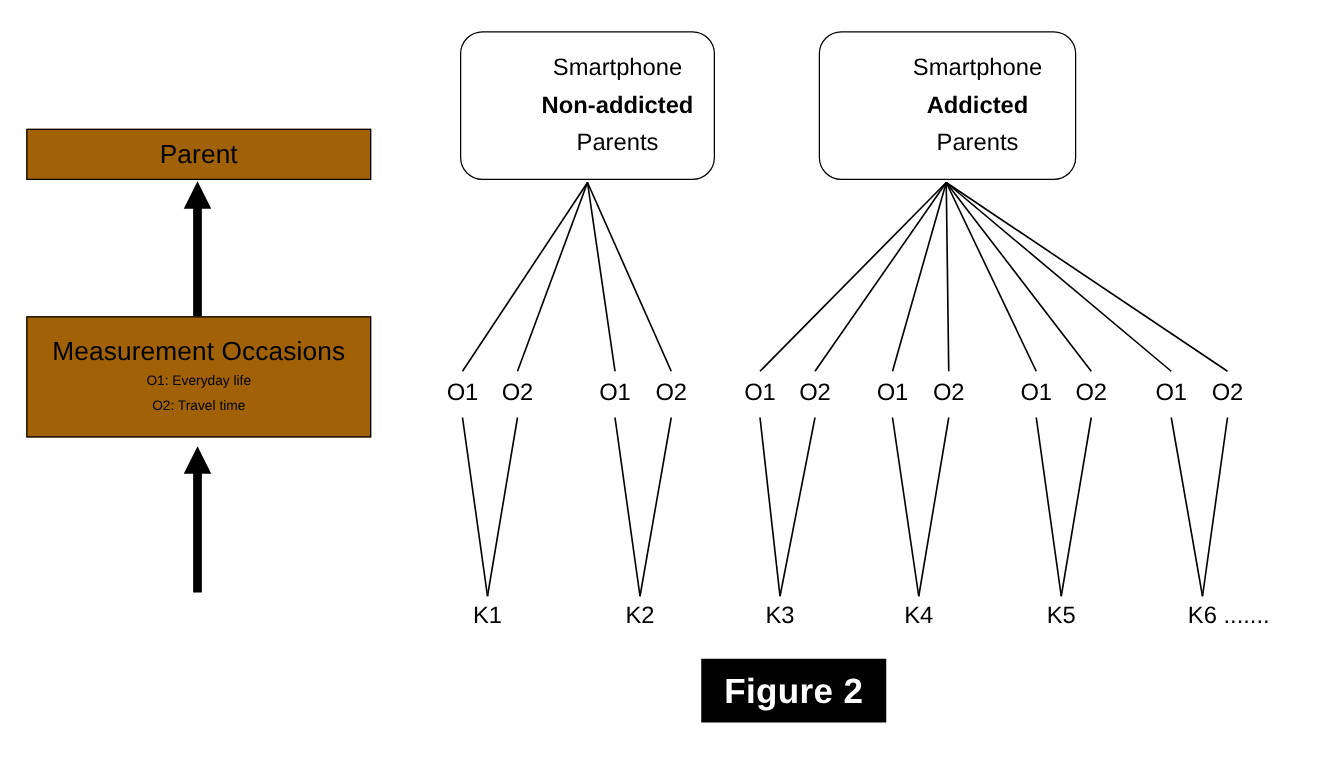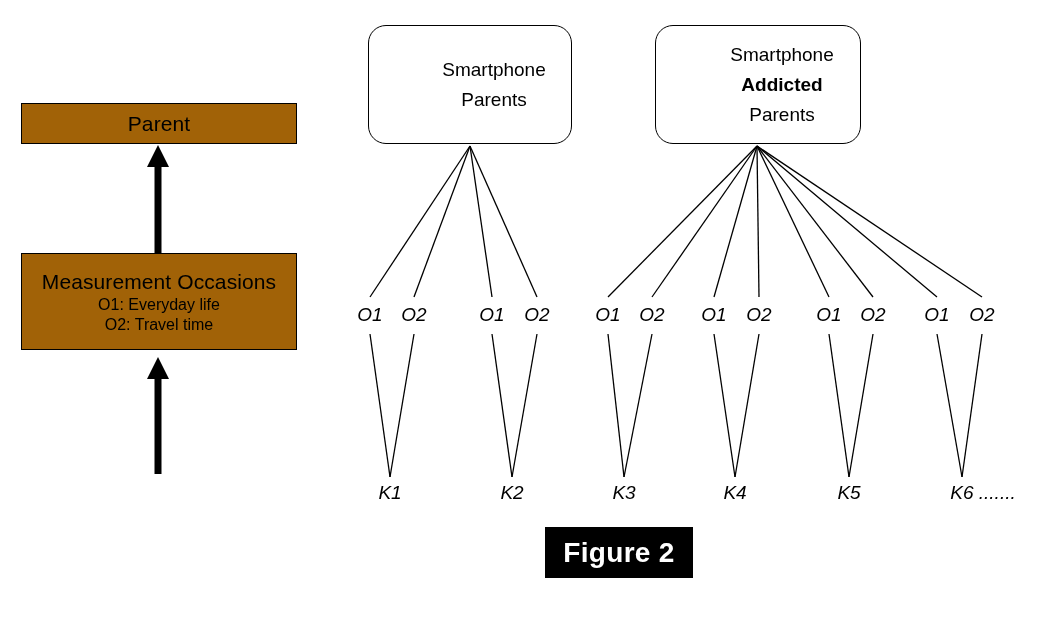--- a/index.html
+++ b/index.html
@@ -30,21 +30,21 @@
     align-items: center;
     justify-content: center;
     text-align: center;
   }
   .rect-box .title-lg {
     font-size: 21px;
     line-height: 26px;
     letter-spacing: 0.1px;
   }
   .rect-box .sub {
-    font-size: 16px;
+    font-size: 11px;
     line-height: 20px;
   }
 
   #box-parent   { left: 21px;  top: 103px; width: 276px; height: 41px; }
   #box-measure  { left: 21px;  top: 253px; width: 276px; height: 97px; }
   #box-kid      { left: 21px;  top: 475px; width: 276px; height: 42px; }
 
   
   .round-box {
     position: absolute;
@@ -66,38 +66,37 @@
   #group-nonaddicted { left: 368px; top: 25px; width: 204px; height: 119px; }
   #group-addicted    { left: 655px; top: 25px; width: 206px; height: 119px; }
 
   
   .node-label {
     position: absolute;
     font-size: 19px;
     line-height: 22px;
     white-space: nowrap;
     transform: translateX(-50%);
-    font-style: italic;
   }
   .o-label { top: 304px; }
   .k-label { top: 482px; }
 
   
   #wires {
     position: absolute;
     left: 0; top: 0;
     width: 1054px;
     height: 620px;
     pointer-events: none;
   }
 
   
   #figure-caption {
     position: absolute;
-    left: 545px;
+    left: 561px;
     top: 527px;
     width: 148px;
     height: 51px;
     background: #000000;
     color: #ffffff;
     display: flex;
     align-items: center;
     justify-content: center;
     font-size: 28px;
     font-weight: bold;
@@ -166,20 +165,21 @@
 
   <div class="rect-box" id="box-measure">
     <div class="title-lg">Measurement Occasions</div>
     <div class="sub">O1: Everyday life</div>
     <div class="sub">O2: Travel time</div>
   </div>
 
 
   <div class="round-box" id="group-nonaddicted">
     <div>Smartphone</div>
+    <div class="strong">Non-addicted</div>
     <div>Parents</div>
   </div>
 
   <div class="round-box" id="group-addicted">
     <div>Smartphone</div>
     <div class="strong">Addicted</div>
     <div>Parents</div>
   </div>
 
   <div class="node-label o-label" style="left:370px">O1</div>

